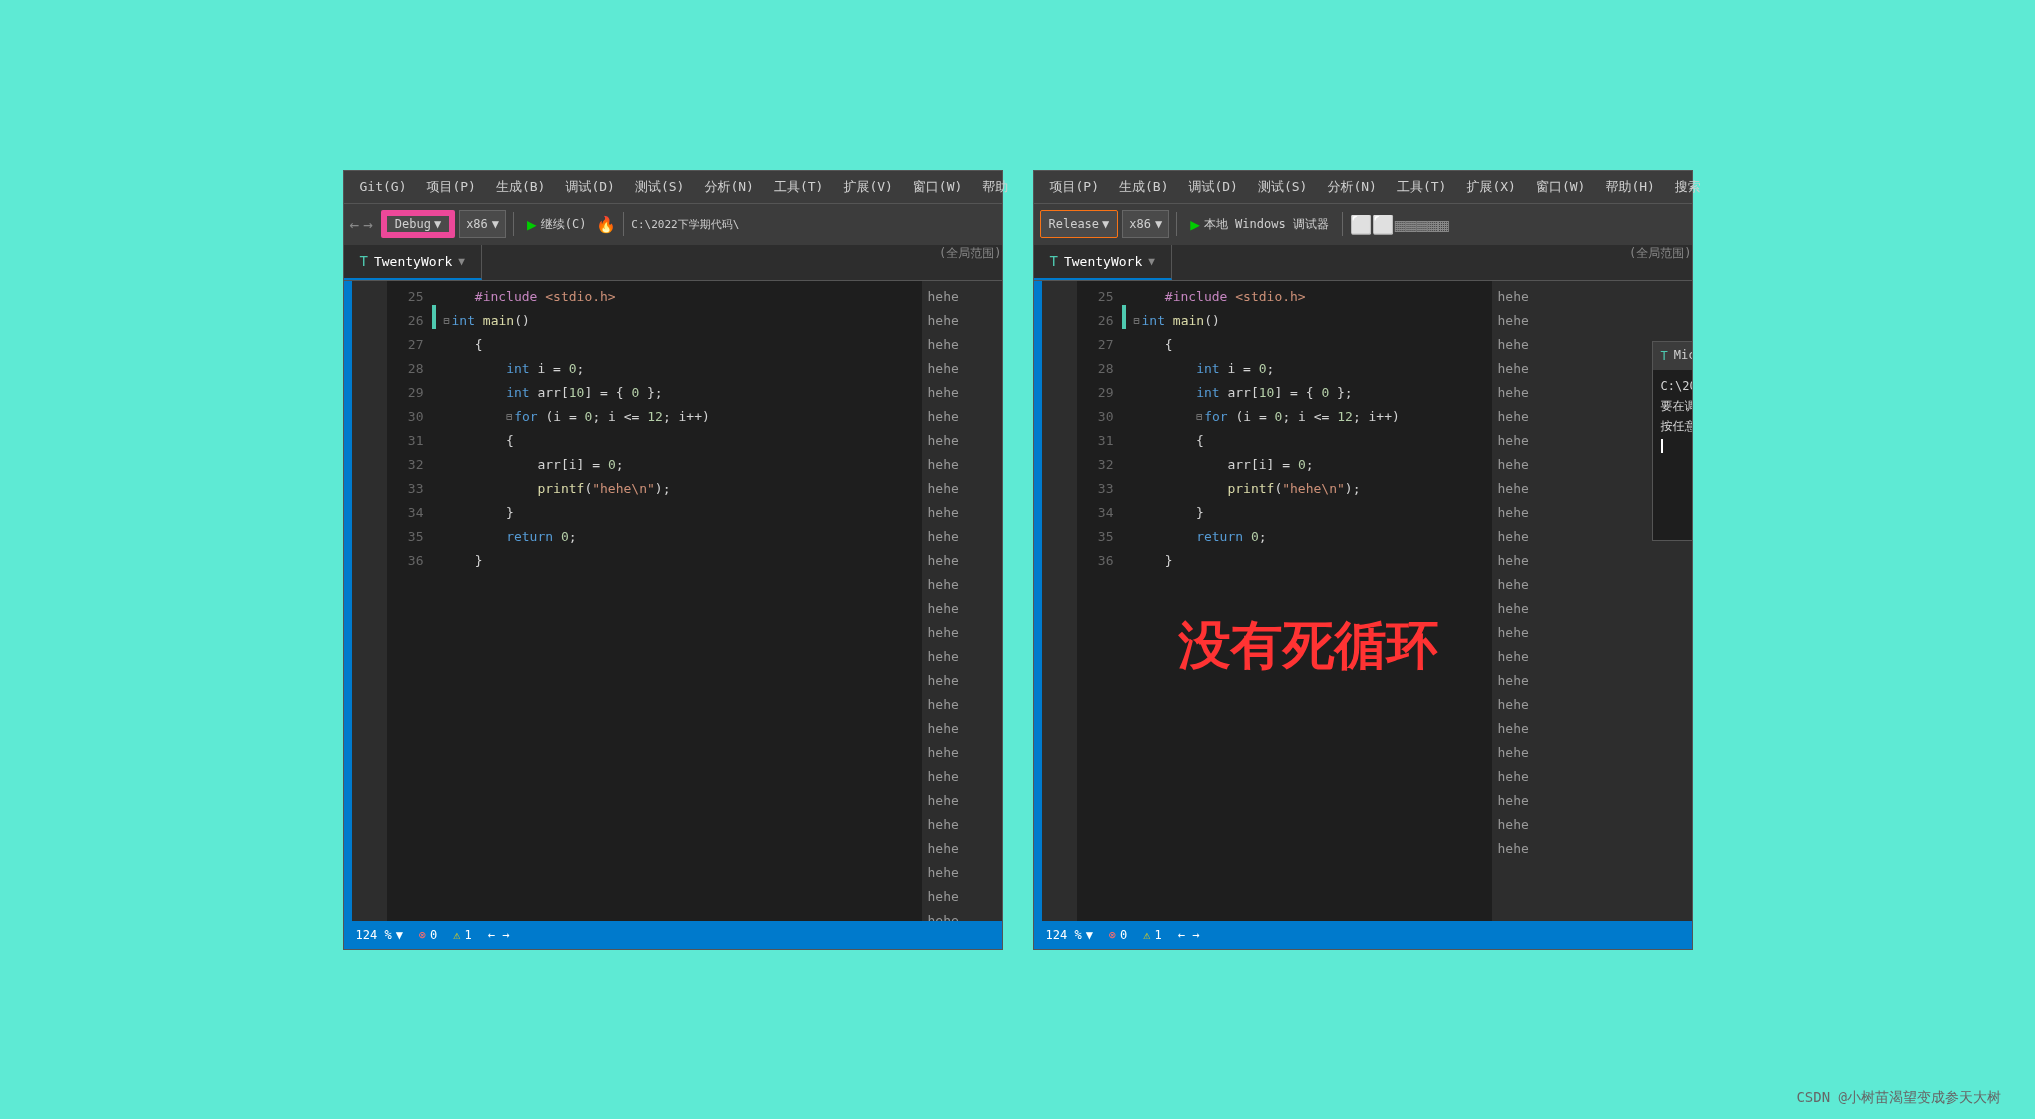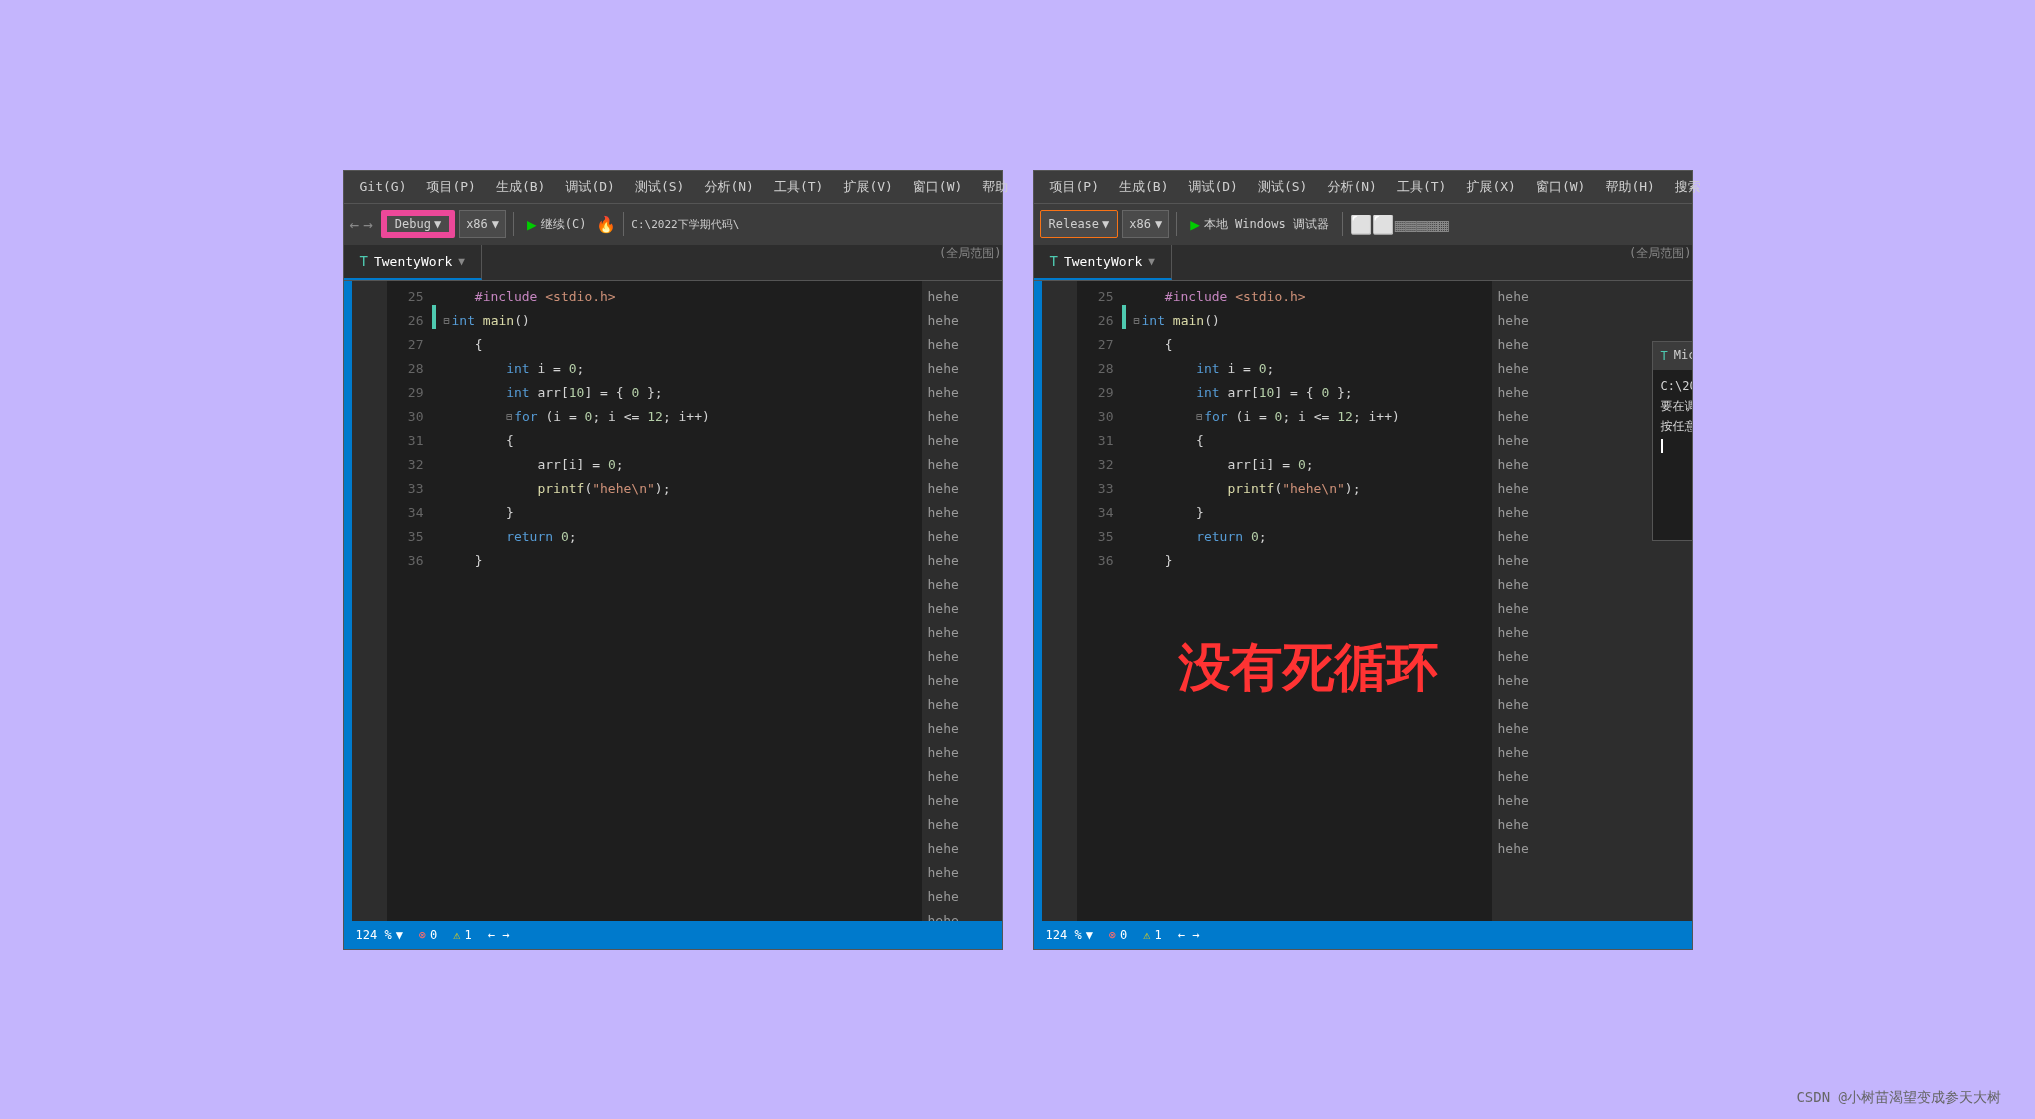--- a/index.html
+++ b/index.html
@@ -8,21 +8,21 @@
       height: 1119px;
       background: #f0f0f0;
       font-family: 'Consolas', 'Microsoft YaHei', monospace;
       overflow: hidden;
       position: relative;
     }
 
     .main-container {
       width: 100%;
       height: 100%;
-      background: #c4b5fd;
+      background: #5eead4;
       display: flex;
       flex-direction: column;
       align-items: center;
       justify-content: center;
       padding: 20px;
       gap: 20px;
     }
 
     .screenshots-row {
       display: flex;
@@ -621,21 +621,21 @@
           <div class="code-line">
             <span>        }</span>
           </div>
           <div class="code-line">
             <span>        </span><span class="kw">return</span><span> </span><span class="num">0</span><span>;</span>
           </div>
           <div class="code-line">
             <span>    }</span>
           </div>
 
-          <div class="annotation-label" style="margin-top:72px;">没有死循环</div>
+          <div class="annotation-label" style="margin-top:50px;">没有死循环</div>
         </div>
 
         <div style="position:relative;width:200px;flex-shrink:0;">
 
           <div style="background:#2d2d2d;color:#999;font-size:13px;line-height:24px;padding:4px 6px;height:100%;overflow:hidden;">
             <div>hehe</div>
             <div>hehe</div>
             <div>hehe</div>
             <div>hehe</div>
             <div>hehe</div>

